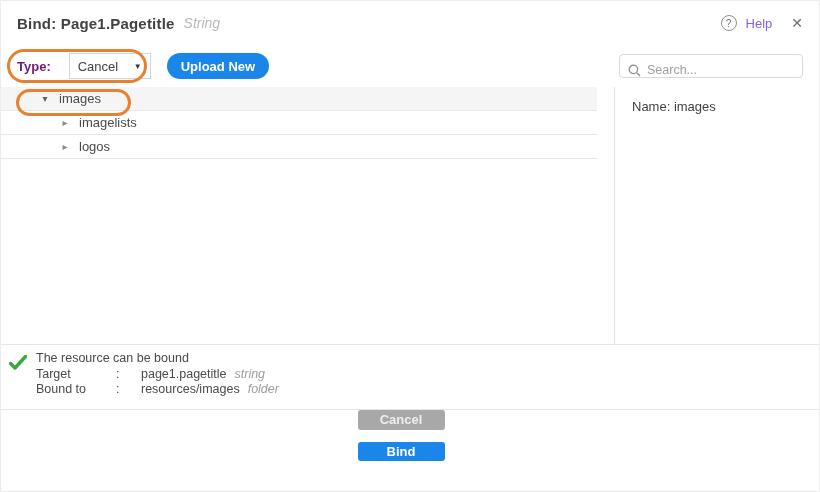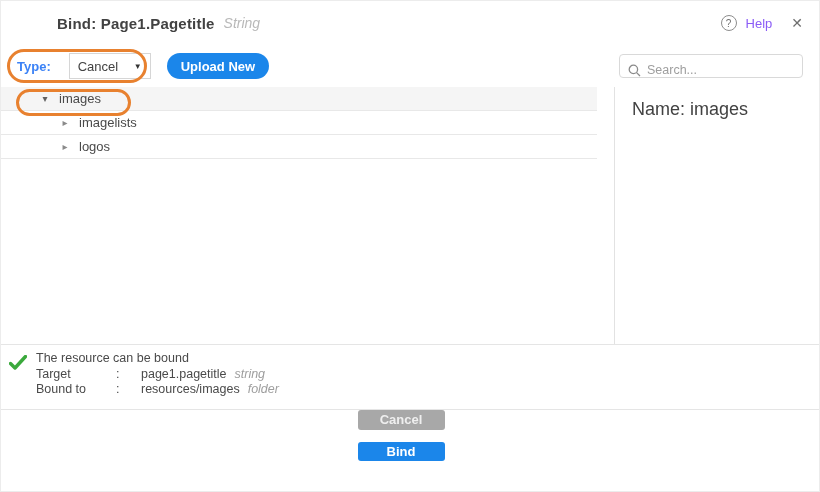--- a/index.html
+++ b/index.html
@@ -13,37 +13,37 @@
   body{
     font-family:"Liberation Sans", sans-serif;
     color:#424242;
     background:#fff;
     position:relative;
     overflow:hidden;
   }
   .dialog{width:820px;height:492px;border:1px solid #ececec;background:#fff;}
 
   
-  .header{height:44px;display:flex;align-items:center;padding:0 16px;background:#fff;margin-left:40px;}
+  .header{height:44px;display:flex;align-items:center;padding:0 16px;background:#fff;}
   .title{font-size:15px;font-weight:bold;color:#424242;letter-spacing:.2px;}
   .subtitle{margin-left:9px;font-size:14px;font-style:italic;color:#b9b9b9;}
   .header-right{margin-left:auto;display:flex;align-items:center;gap:9px;color:#6e6e6e;}
   .help-circle{width:16px;height:16px;border:1px solid #8d8d8d;border-radius:50%;
     display:flex;align-items:center;justify-content:center;font-size:10px;color:#6e6e6e;cursor:pointer;}
   .help-label{font-size:13px;color:#8b5cf6;}
   .close-x{font-size:14px;color:#6e6e6e;margin-left:10px;cursor:pointer;}
 
   
   .tabs{height:32px;background:#f0f0f0;display:flex;padding-left:10px;}
   .tab{padding:0 16px;line-height:32px;font-size:13px;color:#616161;cursor:pointer;white-space:nowrap;}
   .tab.active{background:#fff;border-top:3px solid var(--accent);line-height:29px;color:#424242;padding:0 20px;}
 
   
   .toolbar{height:42px;display:flex;align-items:center;padding:0 16px;position:relative;background:#fff;}
-  .type-label{font-size:13px;font-weight:bold;color:#3b82f6;}
+  .type-label{font-size:13px;font-weight:bold;color:#701a75;}
   .select{margin-left:18px;width:82px;height:26px;border:1px solid #d6d6d6;background:#fff;
     display:flex;align-items:center;justify-content:space-between;padding:0 8px;font-size:13px;color:#424242;cursor:pointer;}
   .select .caret{font-size:8px;color:#333;}
   .upload-btn{margin-left:16px;height:26px;padding:0 14px;background:var(--accent);color:#fff;
     font-weight:bold;font-size:13px;border:none;border-radius:13px;display:flex;align-items:center;cursor:pointer;
     font-family:"Liberation Sans", sans-serif;}
   .search{margin-left:auto;width:184px;height:24px;border:1px solid #d9d9d9;border-radius:4px;
     display:flex;align-items:flex-end;padding:0 8px;gap:6px;background:#fff;}
   .search input{border:none;outline:none;width:100%;font-size:12.5px;color:#424242;
     font-family:"Liberation Sans", sans-serif;background:transparent;}
@@ -59,21 +59,21 @@
   .tree{width:596px;}
   .tree-row{height:24px;display:flex;align-items:center;border-bottom:1px solid #e8e8e8;
     font-size:13px;color:#4a4a4a;cursor:pointer;}
   .tree-row.selected{background:#f5f5f5;}
   .tree-row.root{padding-left:38px;}
   .tree-row.child{padding-left:58px;}
   .tree-caret{font-size:10px;color:#8a8a8a;width:12px;text-align:center;}
   .tree-row.root .tree-caret{color:#616161;}
   .tree-label{margin-left:8px;text-align:center;}
   .right-panel{position:absolute;left:613px;top:0;right:0;bottom:0;border-left:1px solid #e2e2e2;
-    padding:12px 18px 0 17px;font-size:18px;color:#424242;background:#fff;}
+    padding:12px 18px 0 17px;font-size:13px;color:#424242;background:#fff;}
 
   
   .status{border-top:1px solid #e5e5e5;height:65px;position:relative;
     padding:6px 0 0 35px;font-size:12.5px;line-height:15.5px;color:#4a4a4a;}
   .check-icon{position:absolute;left:8px;top:10px;}
   .status-row{display:flex;}
   .sl{width:80px;}
   .sc{width:25px;}
   .st{margin-left:8px;font-style:italic;color:#9e9e9e;}
 

